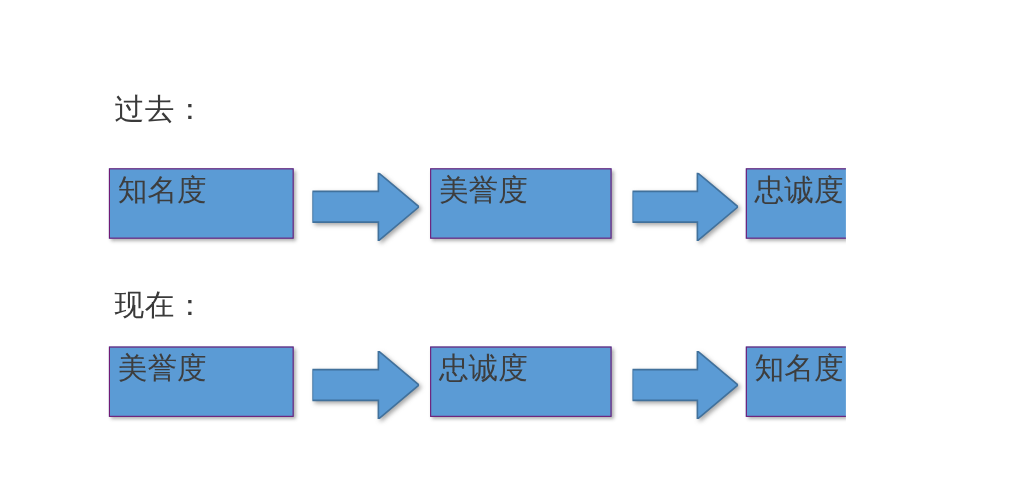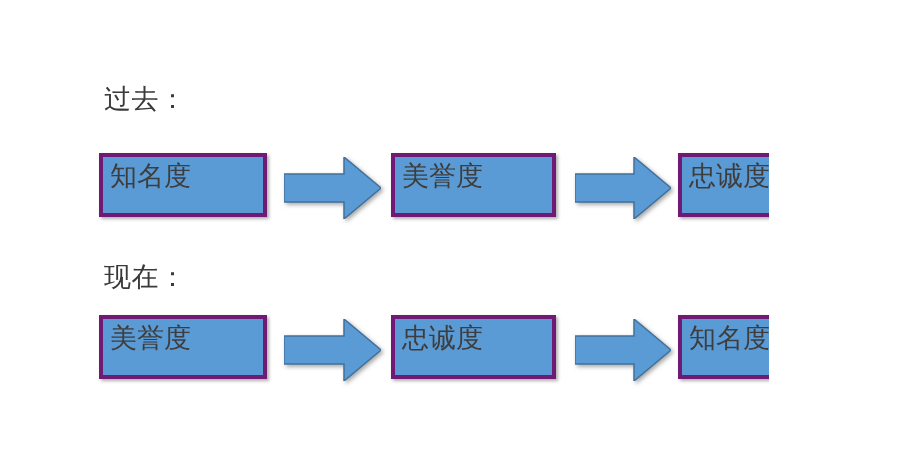--- a/index.html
+++ b/index.html
@@ -23,21 +23,21 @@
     color: #3a3a3a;
     font-size: 27px;
     line-height: 1;
     white-space: nowrap;
     letter-spacing: 0.5px;
   }
 
   .flow-box {
     position: absolute;
     background: #5B9BD5;
-    border: 4px solid #701a75;
+    border: 1px solid #701a75;
     box-sizing: border-box;
     box-shadow: 2px 2px 3px rgba(80,80,80,0.45);
   }
   .flow-box-label {
     position: absolute;
     left: 7px;
     top: 2px;
     font-size: 27px;
     line-height: 1.28;
     color: #3d3d3d;

